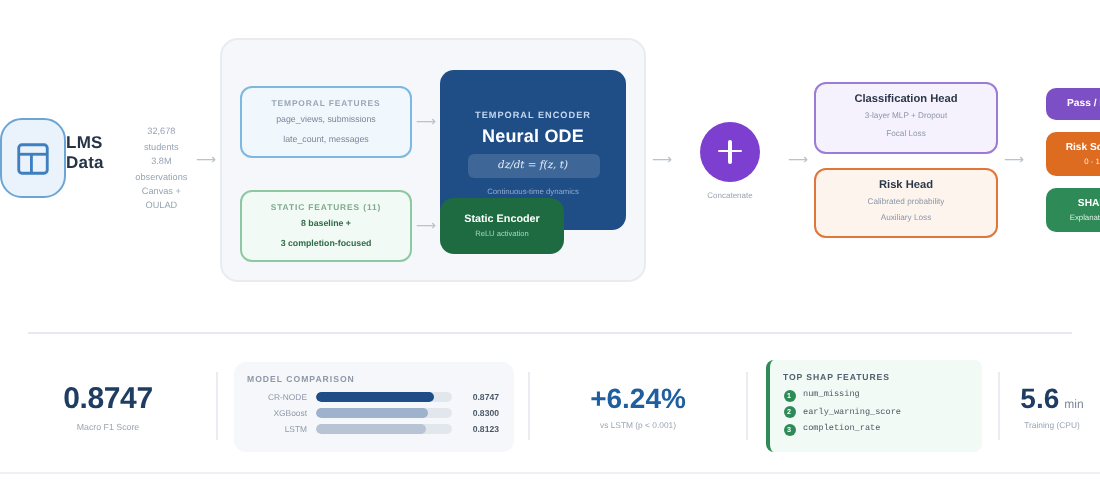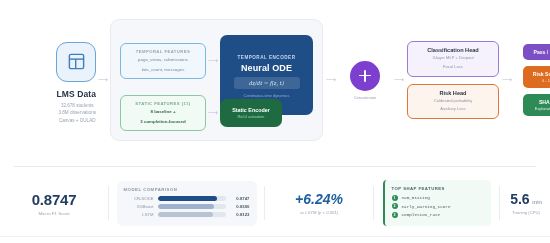--- a/index.html
+++ b/index.html
@@ -14,21 +14,21 @@
   
   .pipeline {
     position: absolute; left: 0; top: 0;
     width: 550px; height: 160px;
     display: flex; align-items: center;
   }
 
   
   .stage-input {
     width: 96px; flex: 0 0 96px;
-    display: flex; flex-direction: column; align-items: flex-end;
+    display: flex; flex-direction: row; align-items: flex-start;
     padding-top: 6px;
   }
   .lms-icon-box {
     width: 40px; height: 40px;
     border: 1.6px solid #6aa5d6;
     background: #eaf3fb;
     border-radius: 11px;
     display: flex; align-items: center; justify-content: center;
   }
   .lms-glyph { width: 19px; height: 19px; display: block; }
@@ -180,21 +180,21 @@
     display: flex; flex-direction: column; align-items: center; justify-content: center;
     position: relative;
   }
   .sep { width: 1px; height: 34px; background: #e9edf2; flex: 0 0 1px; }
 
   .big-num { font-size: 15px; font-weight: bold; color: #1f3c63; letter-spacing: -.2px; }
   .big-label { font-size: 4.4px; color: #9aa5b4; margin-top: 3px; }
 
   .cell-f1 { flex: 0 0 108px; }
   .cell-cmp { flex: 0 0 155px; }
-  .cell-gain { flex: 0 0 108px; font-style: italic; }
+  .cell-gain { flex: 0 0 108px; }
   .cell-shap { flex: 0 0 125px; }
   .cell-time { flex: 0 0 52px; }
 
   
   .cmp-card {
     width: 140px; background: #f5f7fa; border-radius: 6px;
     padding: 6px 7px;
   }
   .cmp-cap {
     font-size: 4.3px; font-weight: bold; letter-spacing: .5px;

